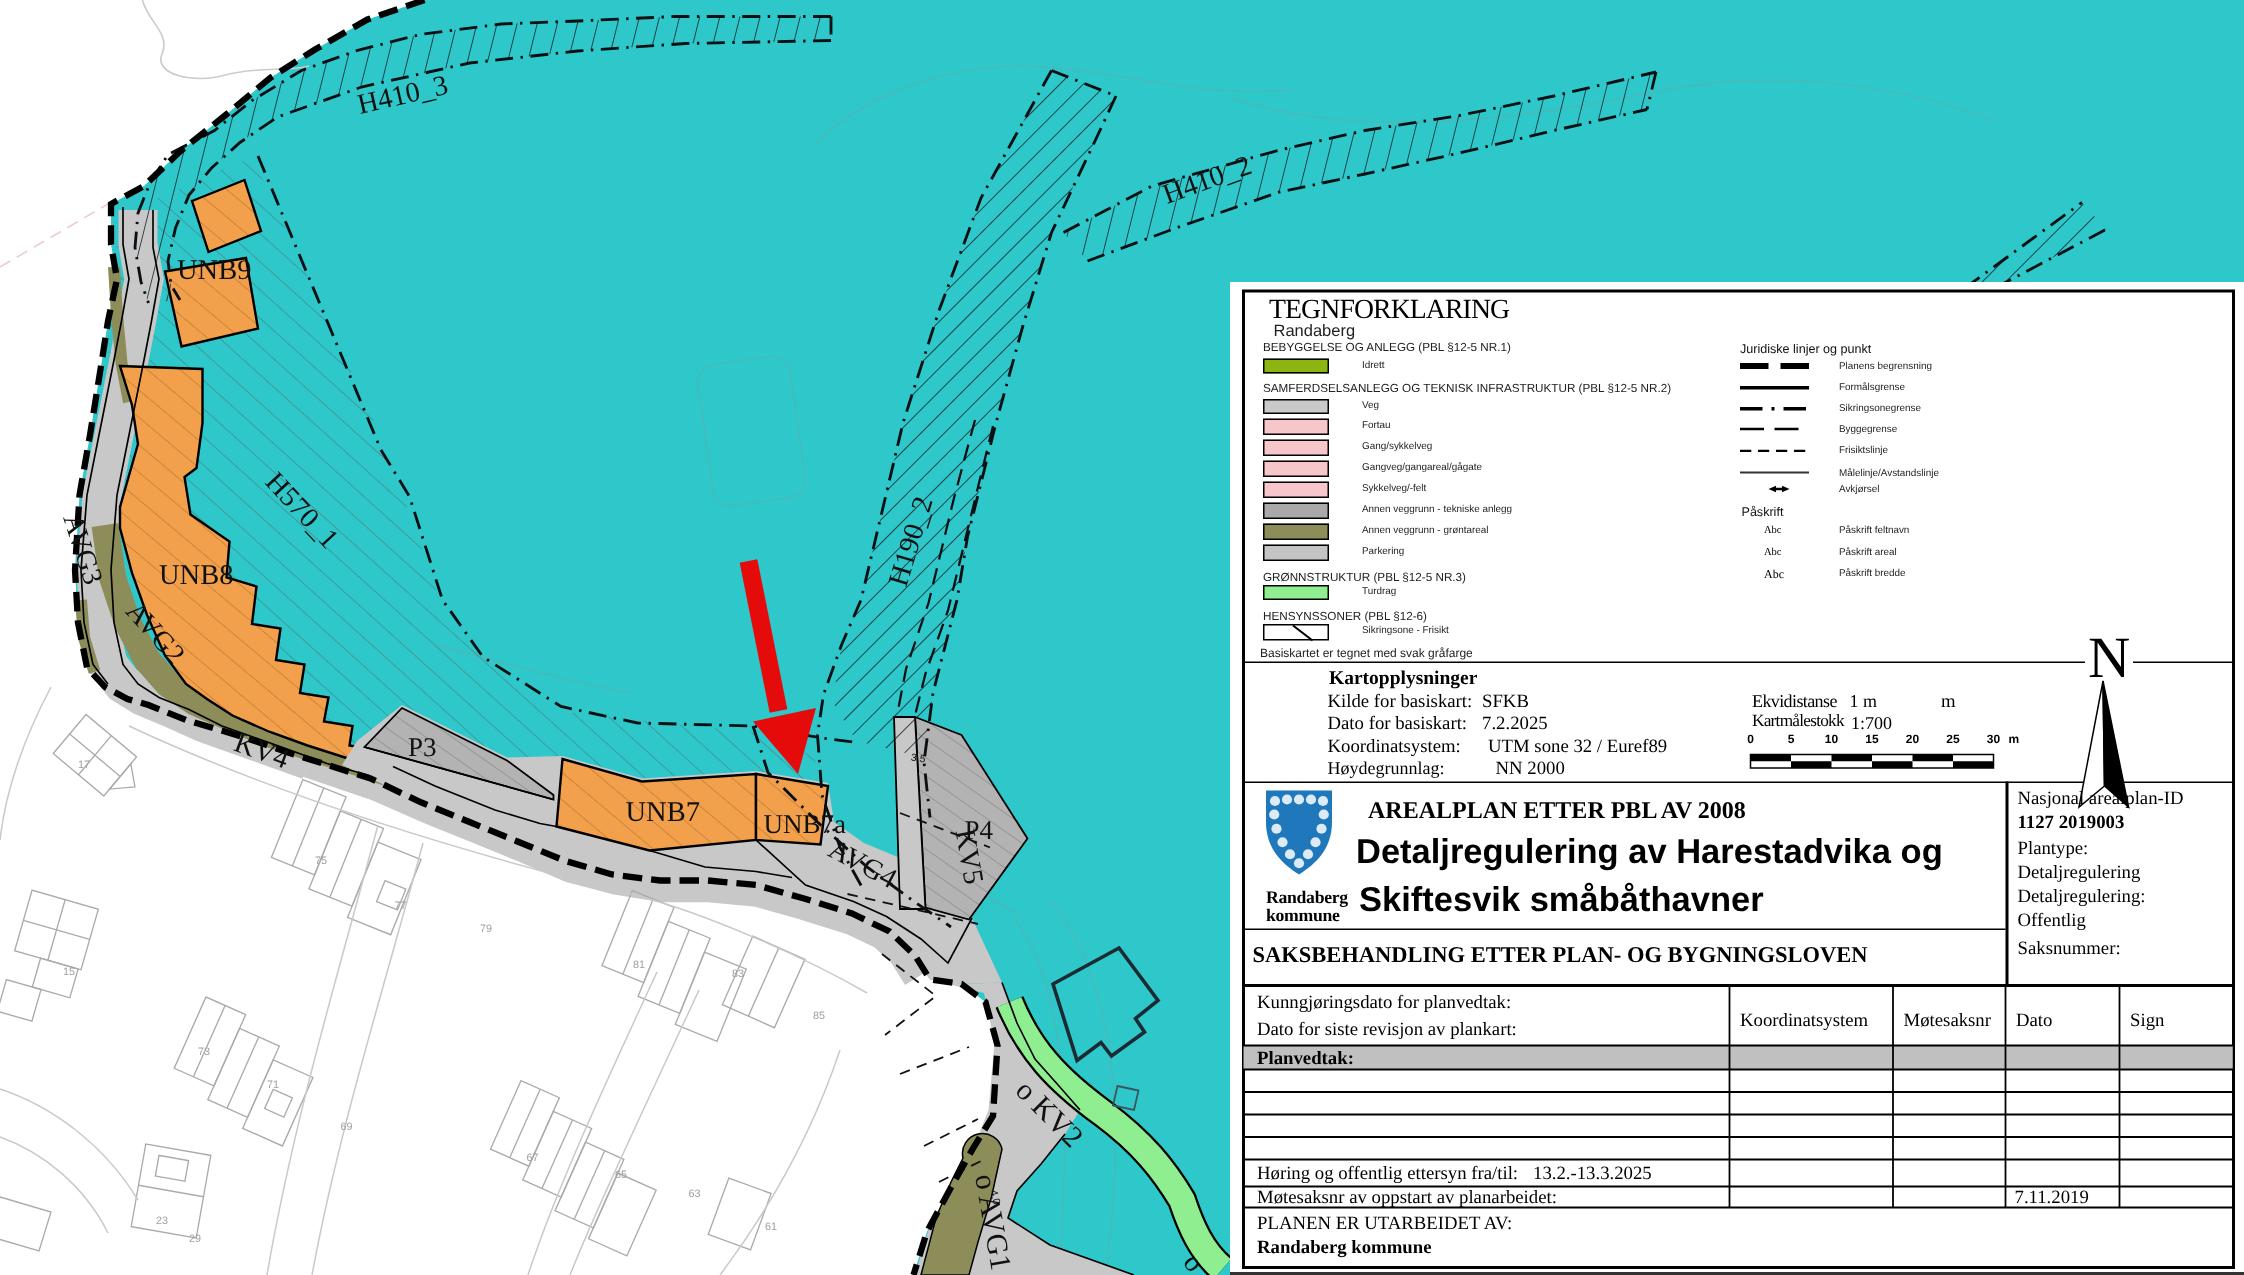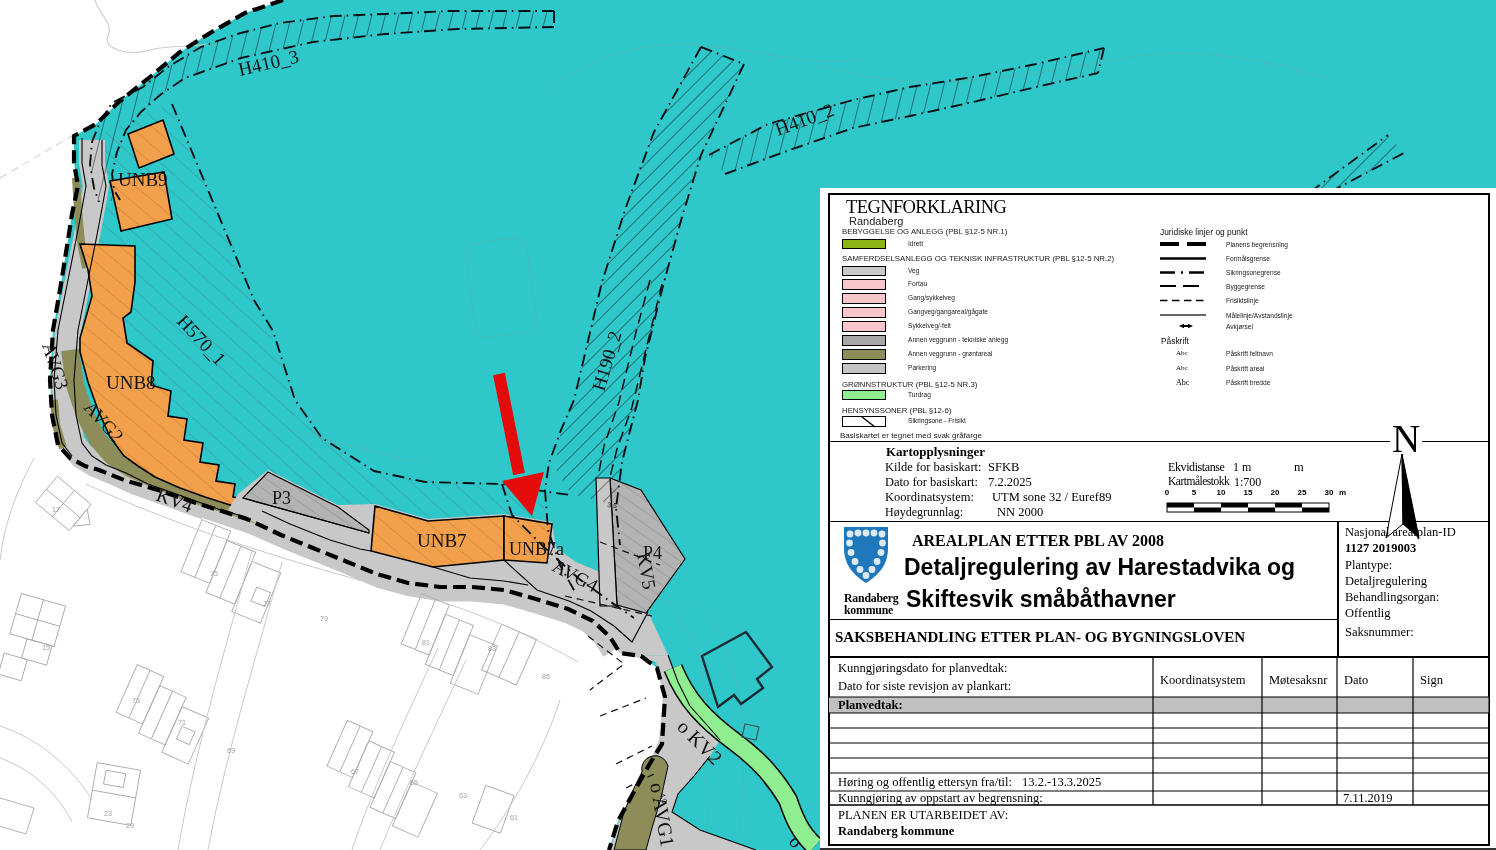--- a/index.html
+++ b/index.html
@@ -398,21 +398,21 @@
 <div class="abs ser" style="left:912px;top:532px;font-size:16px;font-weight:bold">AREALPLAN ETTER PBL AV 2008</div>
 <div class="abs" style="left:904px;top:554px;font-size:23px;font-weight:bold;letter-spacing:0px">Detaljregulering av Harestadvika og</div>
 <div class="abs" style="left:906px;top:586px;font-size:23px;font-weight:bold">Skiftesvik småbåthavner</div>
 
 <div class="abs ser" style="left:835px;top:629px;font-size:15px;font-weight:bold">SAKSBEHANDLING ETTER PLAN- OG BYGNINGSLOVEN</div>
 
 <div class="abs ser" style="left:1345px;top:525px;font-size:12.5px">Nasjonal arealplan-ID</div>
 <div class="abs ser" style="left:1345px;top:541px;font-size:12.5px;font-weight:bold">1127 2019003</div>
 <div class="abs ser" style="left:1345px;top:558px;font-size:12.5px">Plantype:</div>
 <div class="abs ser" style="left:1345px;top:574px;font-size:12.5px;font-weight:normal">Detaljregulering</div>
-<div class="abs ser" style="left:1345px;top:590px;font-size:12.5px">Behandlingsorgan:</div>
+<div class="abs ser" style="left:1345px;top:590px;font-size:12.5px">Detaljregulering:</div>
 <div class="abs ser" style="left:1345px;top:606px;font-size:12.5px;font-weight:normal">Offentlig</div>
 <div class="abs ser" style="left:1345px;top:625px;font-size:12.5px">Saksnummer:</div>
 
 <svg class="abs" style="left:828px;top:656px" width="661.5" height="150">
 <rect x="1" y="41" width="659.5" height="16" fill="#c0c0c0"></rect>
 <g stroke="#000" stroke-width="1.2">
 <line x1="0" y1="41" x2="661.5" y2="41"></line>
 <line x1="0" y1="57" x2="661.5" y2="57"></line>
 <line x1="0" y1="72" x2="661.5" y2="72"></line>
 <line x1="0" y1="87" x2="661.5" y2="87"></line>
@@ -432,17 +432,17 @@
 <div class="abs ser" style="left:1160px;top:673px;font-size:12.5px">Koordinatsystem</div>
 <div class="abs ser" style="left:1269px;top:673px;font-size:12.5px">Møtesaksnr</div>
 <div class="abs ser" style="left:1344px;top:673px;font-size:12.5px">Dato</div>
 <div class="abs ser" style="left:1420px;top:673px;font-size:12.5px">Sign</div>
 
 <div class="abs ser" style="left:838px;top:698px;font-size:12.5px;font-weight:bold">Planvedtak:</div>
 
 <div class="abs ser" style="left:838px;top:775px;font-size:12.5px">Høring og offentlig ettersyn fra/til:</div>
 <div class="abs ser" style="left:1022px;top:775px;font-size:12.5px">13.2.-13.3.2025</div>
 
-<div class="abs ser" style="left:838px;top:790.5px;font-size:12.5px">Kunngjøring av oppstart av begrensning:</div>
+<div class="abs ser" style="left:838px;top:790.5px;font-size:12.5px">Møtesaksnr av oppstart av planarbeidet:</div>
 <div class="abs ser" style="left:1343px;top:790.5px;font-size:12.5px">7.11.2019</div>
 
 <div class="abs ser" style="left:838px;top:808px;font-size:12.5px">PLANEN ER UTARBEIDET AV:</div>
 <div class="abs ser" style="left:838px;top:824px;font-size:12.5px;font-weight:bold">Randaberg kommune</div>
 
 </body></html>

